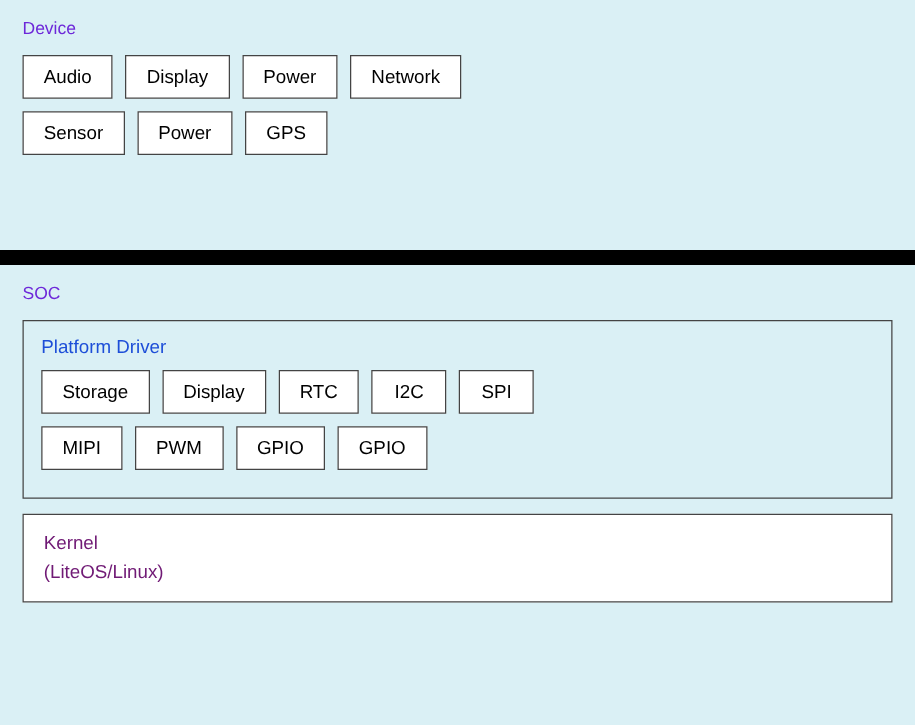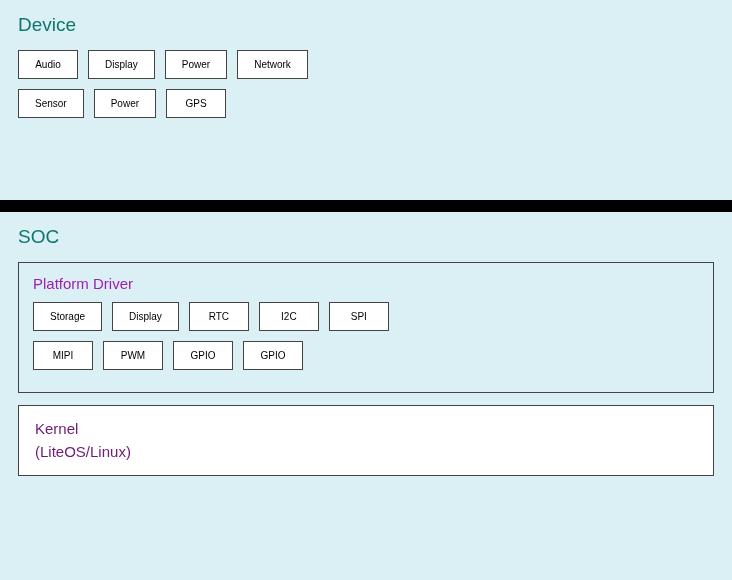--- a/index.html
+++ b/index.html
@@ -17,24 +17,24 @@
       display: flex;
       flex-direction: column;
     }
 
     .section {
       background: #daf0f5;
       padding: 14px 18px;
     }
 
     .section-title {
-      font-size: 19px;
+      font-size: 14px;
       font-weight: normal;
       margin-bottom: 14px;
-      color: #0f766e;
+      color: #6d28d9;
     }
 
     .device-section {
       flex: 0 0 auto;
       height: 200px;
     }
 
     .divider {
       height: 12px;
       background: #000;
@@ -51,37 +51,37 @@
       display: flex;
       flex-wrap: wrap;
       gap: 10px;
       margin-bottom: 10px;
     }
 
     .chip {
       background: #fff;
       border: 1.5px solid #444;
       padding: 8px 16px;
-      font-size: 10px;
+      font-size: 15px;
       color: #000;
       min-width: 60px;
       text-align: center;
     }
 
     .platform-driver-box {
       border: 1.5px solid #444;
       background: #daf0f5;
       padding: 12px 14px;
       margin-bottom: 12px;
     }
 
     .platform-driver-title {
       font-size: 15px;
       margin-bottom: 10px;
-      color: #a21caf;
+      color: #1d4ed8;
     }
 
     .kernel-box {
       border: 1.5px solid #444;
       background: #fff;
       padding: 12px 16px;
       min-height: 70px;
     }
 
     .kernel-text {

